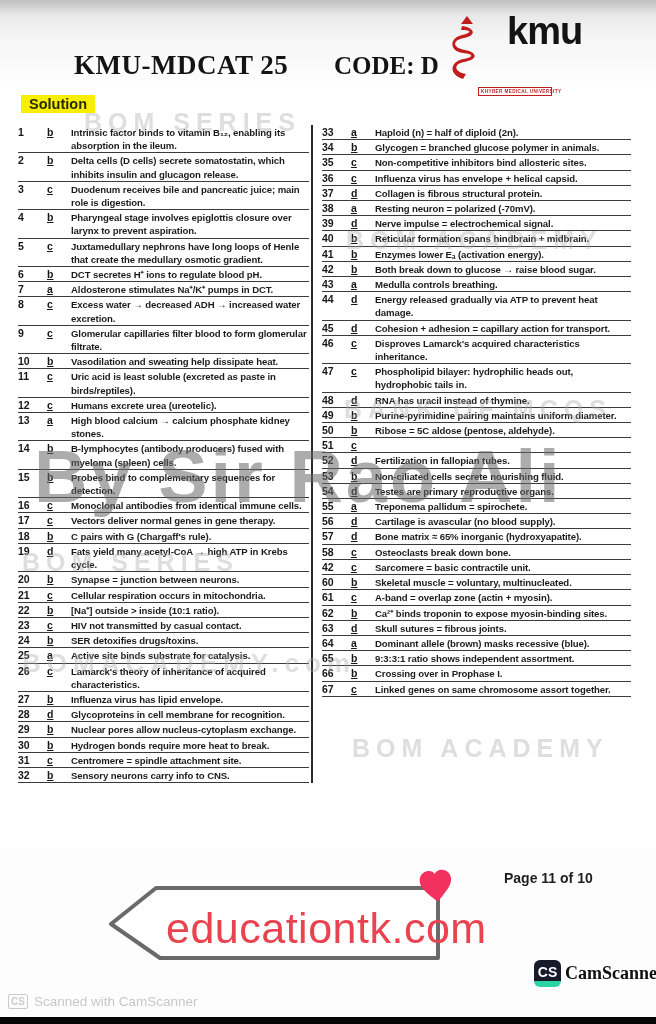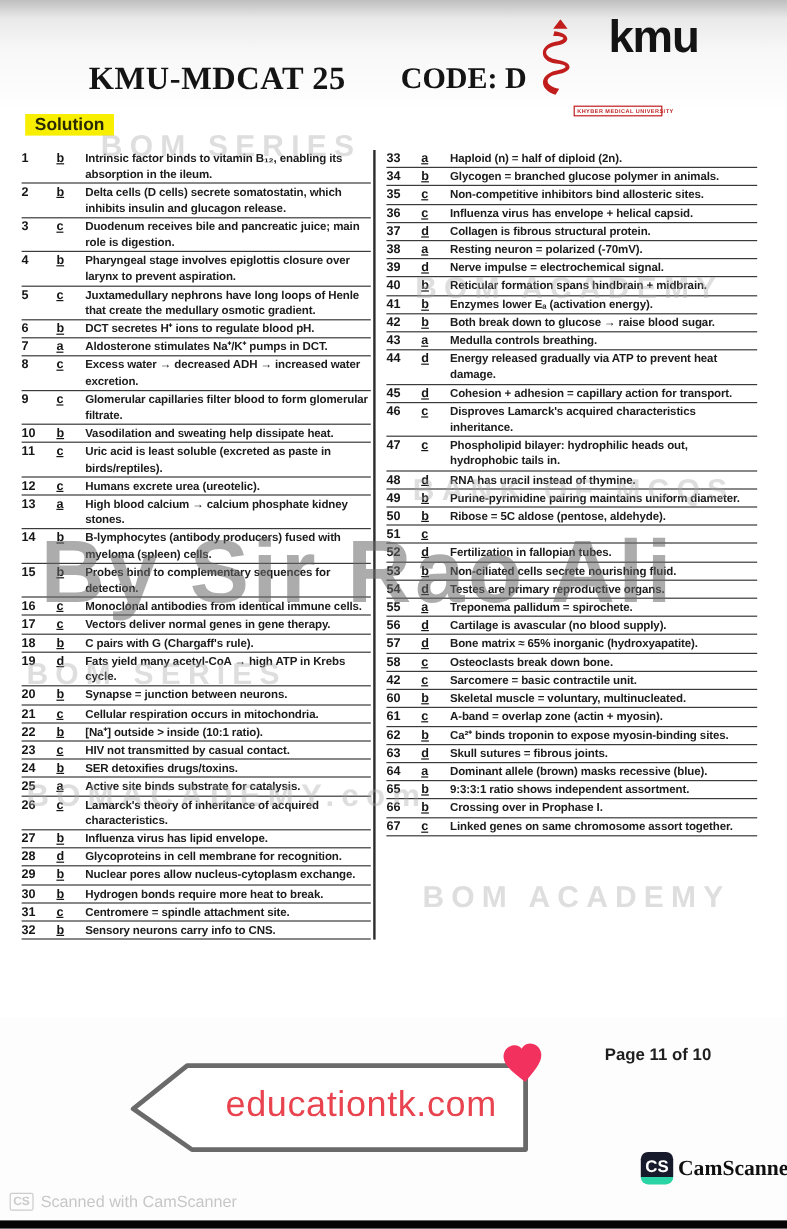--- a/index.html
+++ b/index.html
@@ -67,21 +67,21 @@
   .wm5{left:22px;top:648px;font-size:26px;}
   .wm6{left:352px;top:734px;}
   
   .footer-area{position:absolute;left:0;top:848px;width:656px;height:176px;background:#fdfdfd;}
   .page-num{
     position:absolute;left:504px;top:870px;font-weight:bold;font-size:14px;color:#1f1f1f;
   }
   .banner{position:absolute;left:106px;top:880px;width:348px;height:88px;}
   .banner-text{
     position:absolute;left:60px;top:24px;width:270px;text-align:center;
-    color:#e8434f;font-size:30px;font-weight:normal;letter-spacing:0.5px;
+    color:#e8434f;font-size:43px;font-weight:normal;letter-spacing:0.5px;
   }
   .heart{position:absolute;left:312px;top:-12px;width:36px;height:36px;transform:rotate(-6deg);}
   .cslogo{position:absolute;left:534px;top:960px;display:flex;align-items:center;gap:4px;}
   .cs-badge{
     width:27px;height:27px;border-radius:6px;
     background:linear-gradient(#171a2b 76%,#2bd4a4 76%);
     color:#ffffff;font-weight:bold;font-size:14px;
     display:flex;align-items:center;justify-content:center;line-height:20px;
     padding-bottom:4px;box-sizing:border-box;
   }

